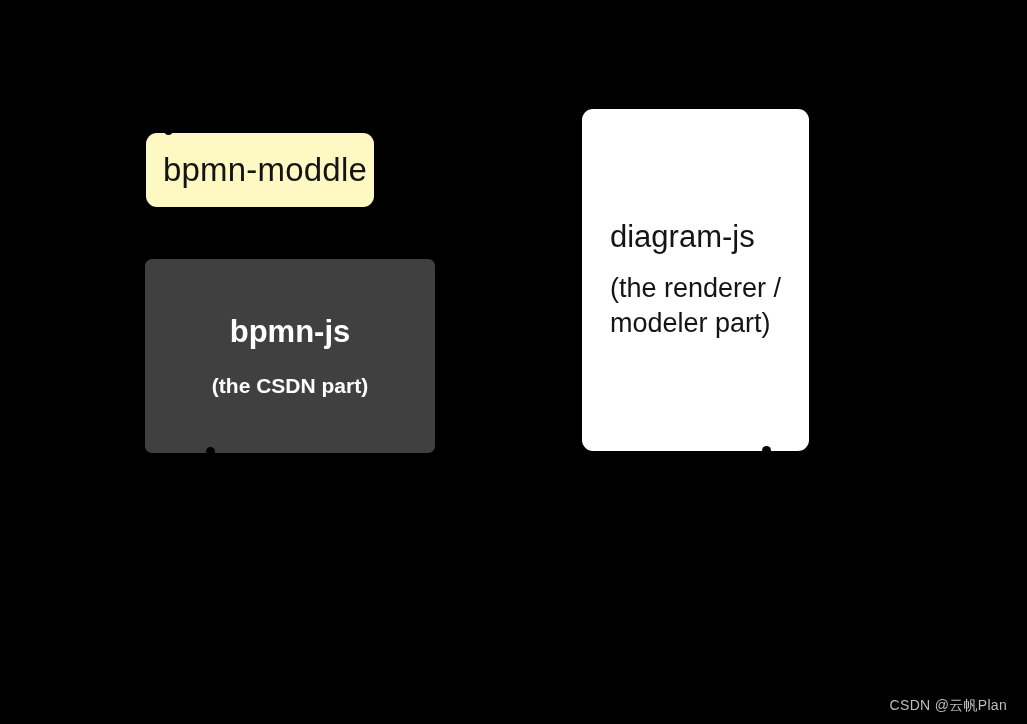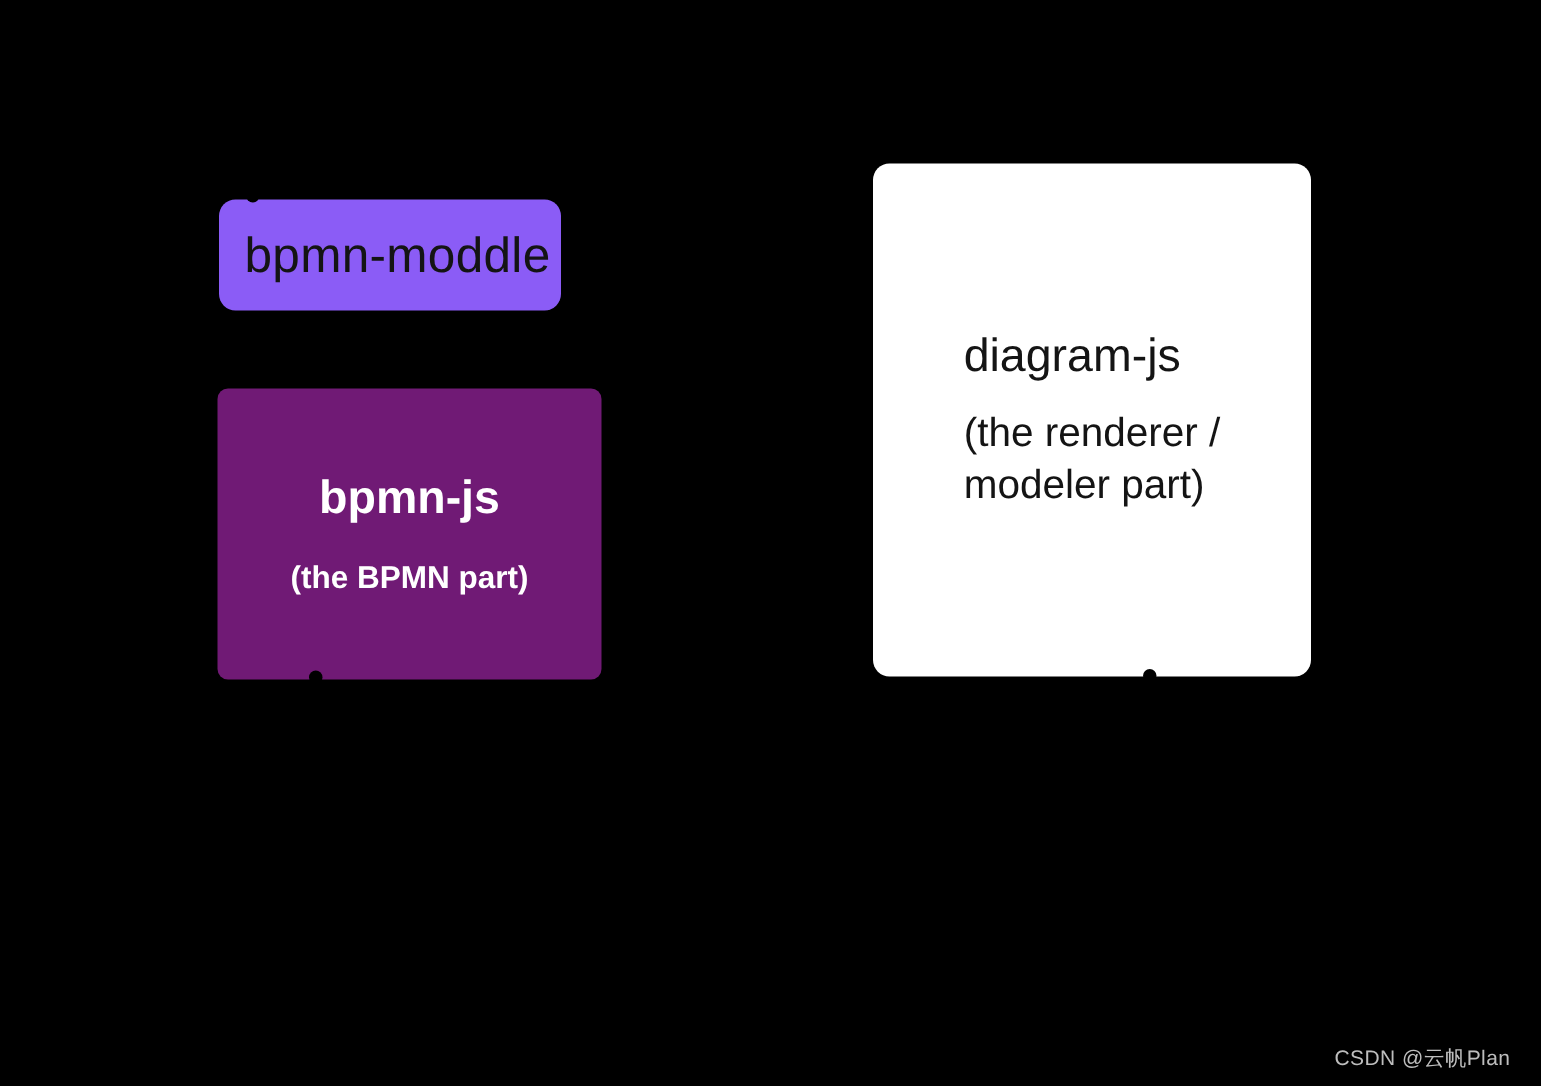--- a/index.html
+++ b/index.html
@@ -21,50 +21,50 @@
     display: flex;
     flex-direction: column;
     align-items: center;
     justify-content: center;
   }
   .node-moddle {
     left: 146px;
     top: 133px;
     width: 228px;
     height: 74px;
-    background: #8b5cf6;
+    background: #fef9c3;
     border-radius: 11px;
     color: #141414;
     font-size: 33px;
     letter-spacing: 0.2px;
     padding-left: 10px;
   }
   .node-bpmnjs {
     left: 145px;
     top: 259px;
-    width: 256px;
+    width: 290px;
     height: 194px;
-    background: #701a75;
+    background: #404040;
     border-radius: 7px;
     color: #ffffff;
     text-align: left;
   }
   .node-bpmnjs .node-title {
     font-size: 31px;
     font-weight: 600;
     margin-bottom: 24px;
   }
   .node-bpmnjs .node-subtitle {
     font-size: 21px;
     font-weight: 600;
   }
   .node-diagramjs {
     left: 582px;
     top: 109px;
-    width: 292px;
+    width: 227px;
     height: 342px;
     background: #ffffff;
     border-radius: 11px;
     color: #141414;
   }
   .node-diagramjs .node-inner {
     width: fit-content;
     margin: 0 auto;
     text-align: left;
   }
@@ -100,21 +100,21 @@
 <body>
 
 <div class="canvas">
 
   <div class="node node-moddle">
     <span class="node-title">bpmn-moddle</span>
   </div>
 
   <div class="node node-bpmnjs">
     <span class="node-title">bpmn-js</span>
-    <span class="node-subtitle">(the BPMN part)</span>
+    <span class="node-subtitle">(the CSDN part)</span>
   </div>
 
   <div class="node node-diagramjs">
     <div class="node-inner">
       <div class="node-title">diagram-js</div>
       <div class="node-subtitle">
         <div>(the renderer /</div>
         <div>modeler part)</div>
       </div>
     </div>

